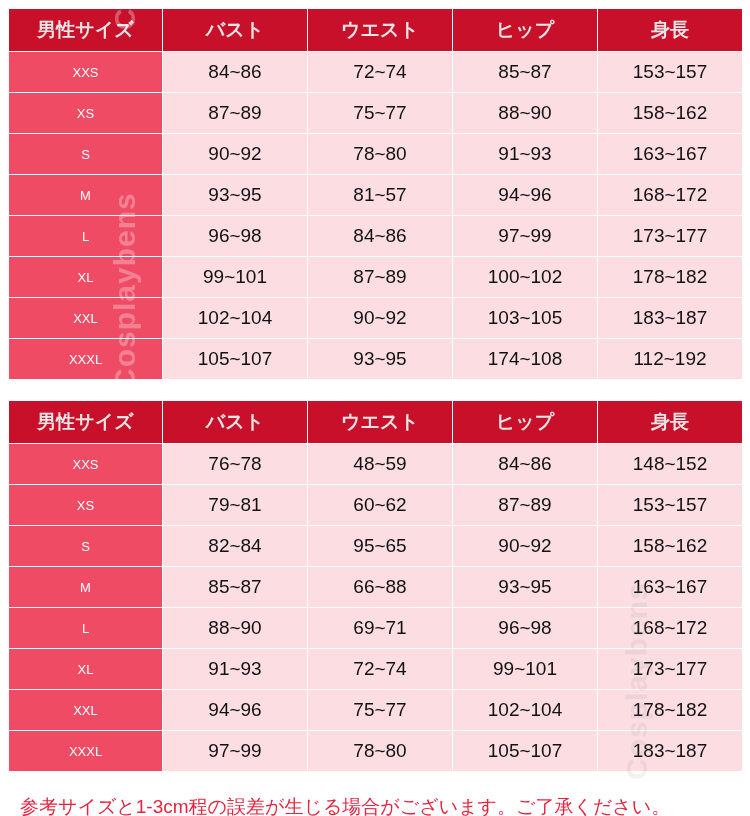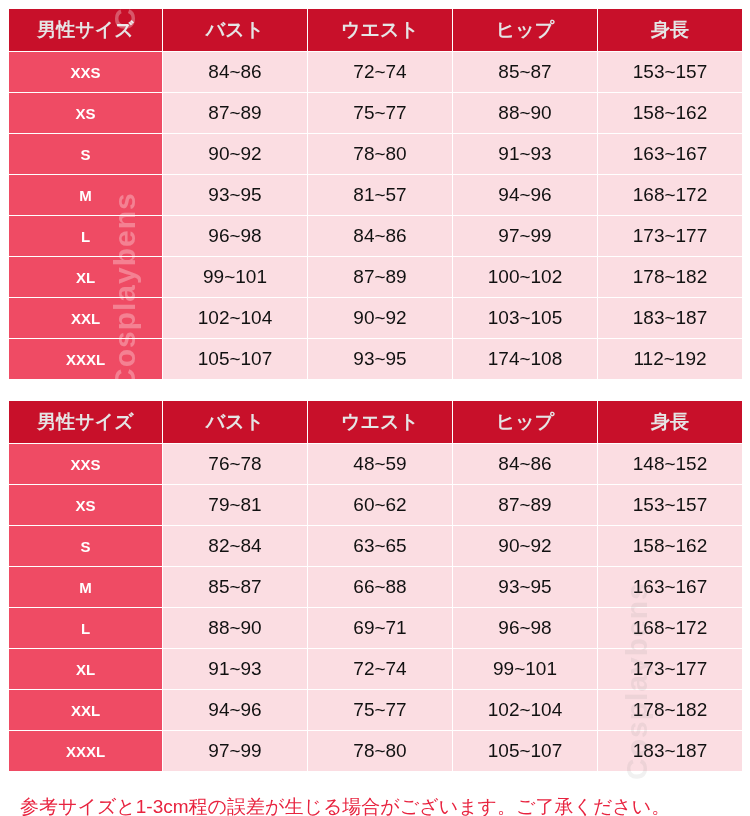--- a/index.html
+++ b/index.html
@@ -78,22 +78,21 @@
   }
   table.size-table thead th.first-col {
     background: #c8102a;
     text-align: center;
   }
 
   
   table.size-table tbody td.label-cell {
     background: #ef4b64;
     color: #ffffff;
-    font-size: 15px;
-    font-weight: bold;
+    font-size: 13px;
   }
   
   table.size-table tbody td.value-cell {
     background: #fbdde2;
     color: #111111;
     font-size: 19px;
   }
 
   .col-1 { width: 154px; }
   .col-2 { width: 145px; }
@@ -229,21 +228,21 @@
       <tr>
         <td class="label-cell">XS</td>
         <td class="value-cell">79~81</td>
         <td class="value-cell">60~62</td>
         <td class="value-cell">87~89</td>
         <td class="value-cell">153~157</td>
       </tr>
       <tr>
         <td class="label-cell">S</td>
         <td class="value-cell">82~84</td>
-        <td class="value-cell">63~65</td>
+        <td class="value-cell">95~65</td>
         <td class="value-cell">90~92</td>
         <td class="value-cell">158~162</td>
       </tr>
       <tr>
         <td class="label-cell">M</td>
         <td class="value-cell">85~87</td>
         <td class="value-cell">66~88</td>
         <td class="value-cell">93~95</td>
         <td class="value-cell">163~167</td>
       </tr>

